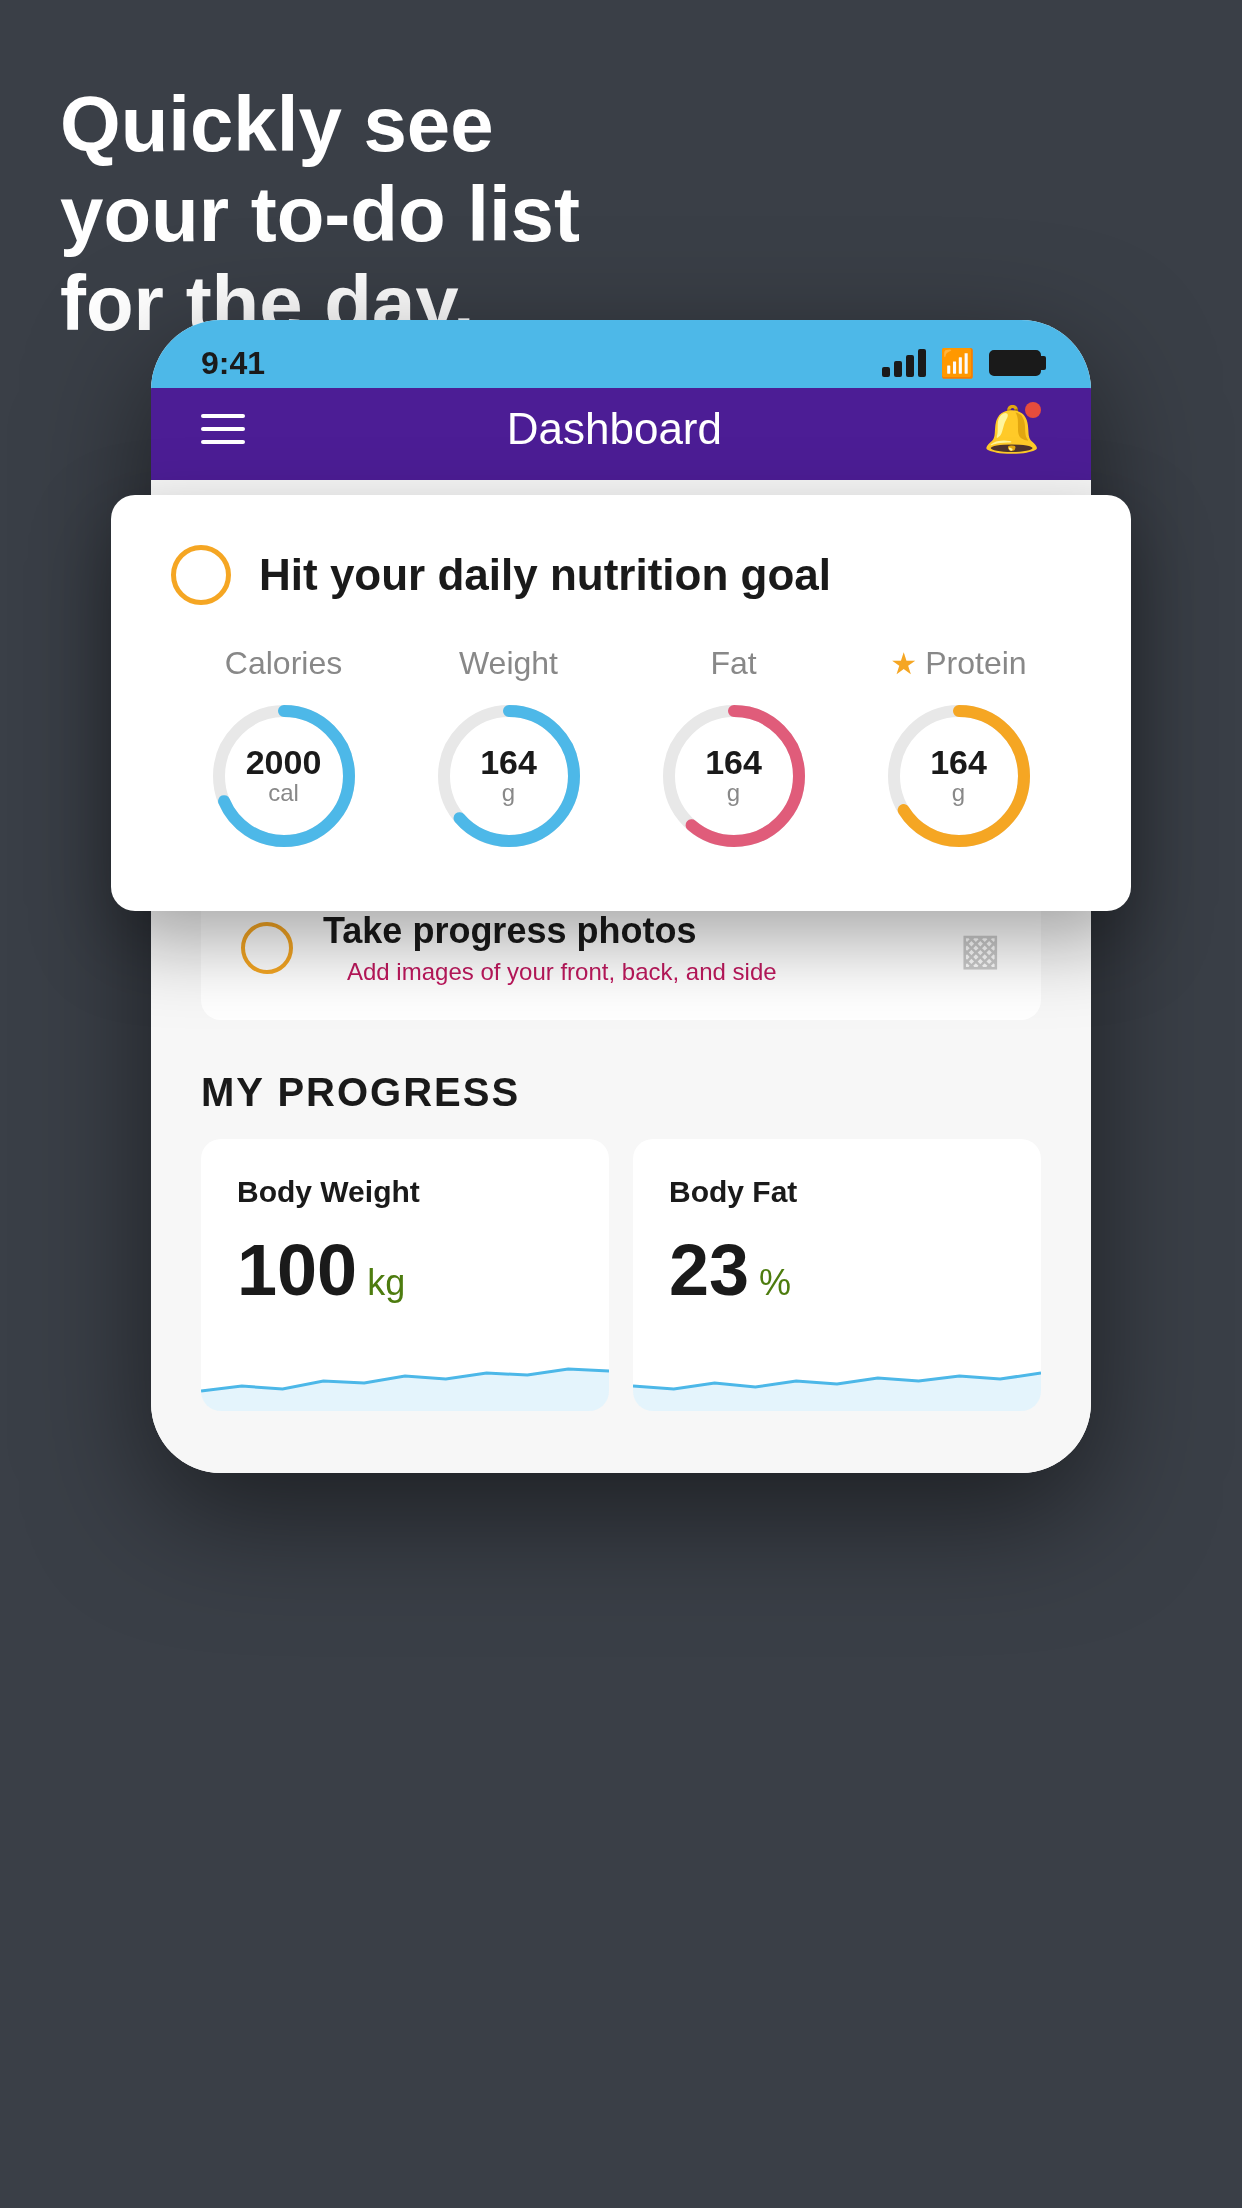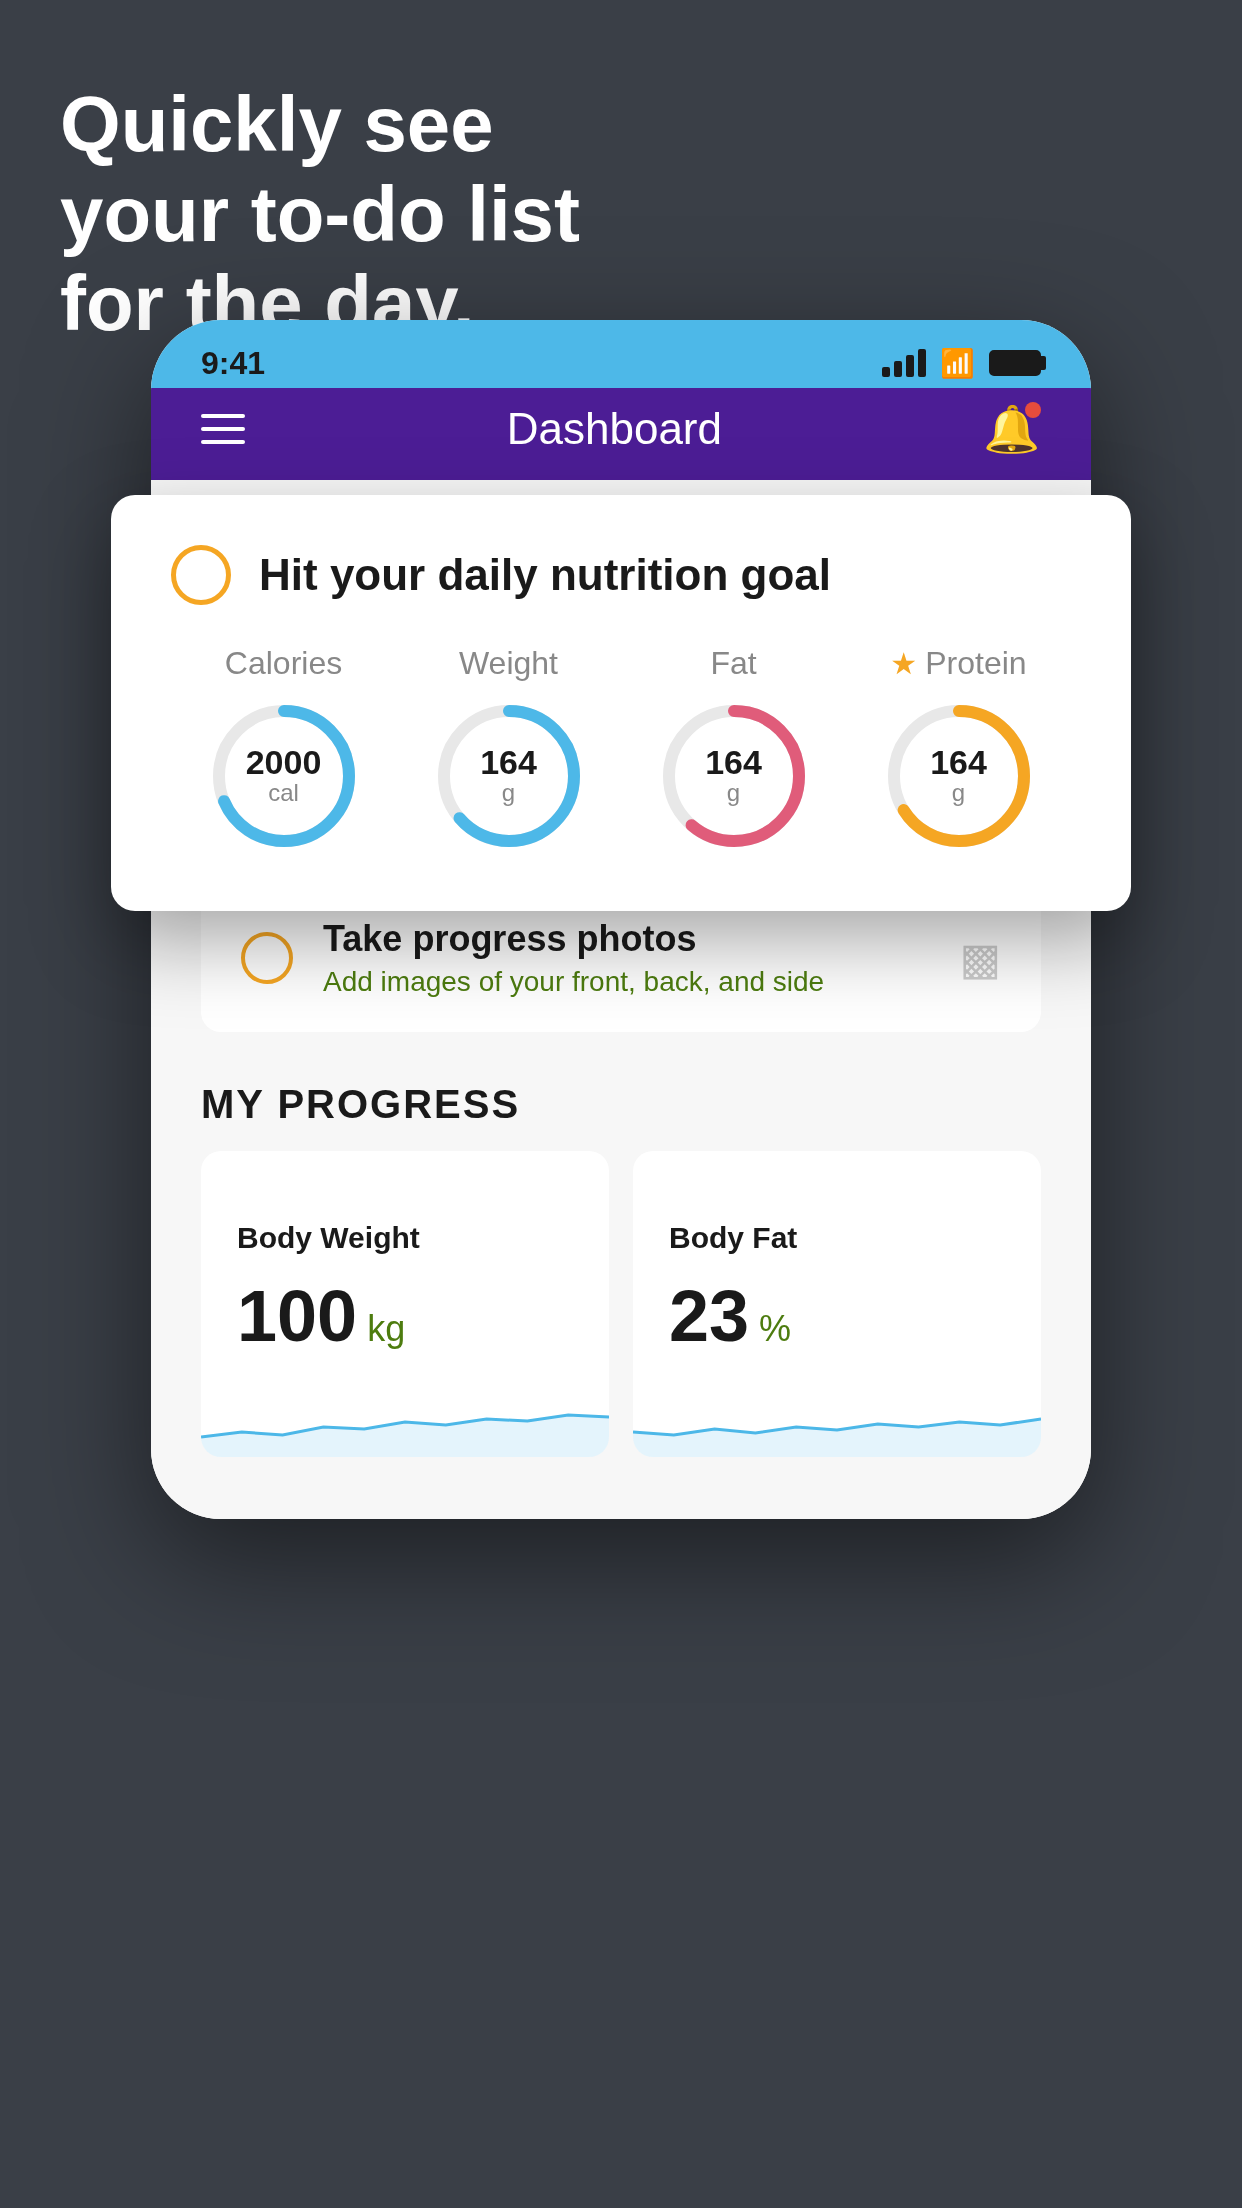--- a/index.html
+++ b/index.html
@@ -300,22 +300,23 @@
     }
 
     .todo-text .todo-title {
       font-size: 36px;
       font-weight: 600;
       color: #1a1a1a;
       margin-bottom: 6px;
     }
 
     .todo-text .todo-subtitle {
-      font-size: 28px;
-      color: #4d7c0f;
+      font-size: 24px;
+      color: #be185d;
+      margin-left: 24px;
     }
 
     .todo-icon-right {
       font-size: 44px;
       color: #cccccc;
     }
 
     
     .progress-section {
       margin-top: 50px;
@@ -341,21 +342,20 @@
       border-radius: 20px;
       padding: 36px 36px 0 36px;
       overflow: hidden;
     }
 
     .progress-card-title {
       font-size: 30px;
       font-weight: 600;
       color: #1a1a1a;
       margin-bottom: 20px;
-      margin-top: 34px;
     }
 
     .progress-value-row {
       display: flex;
       align-items: baseline;
       gap: 10px;
       margin-bottom: 20px;
     }
 
     .progress-big-value {

